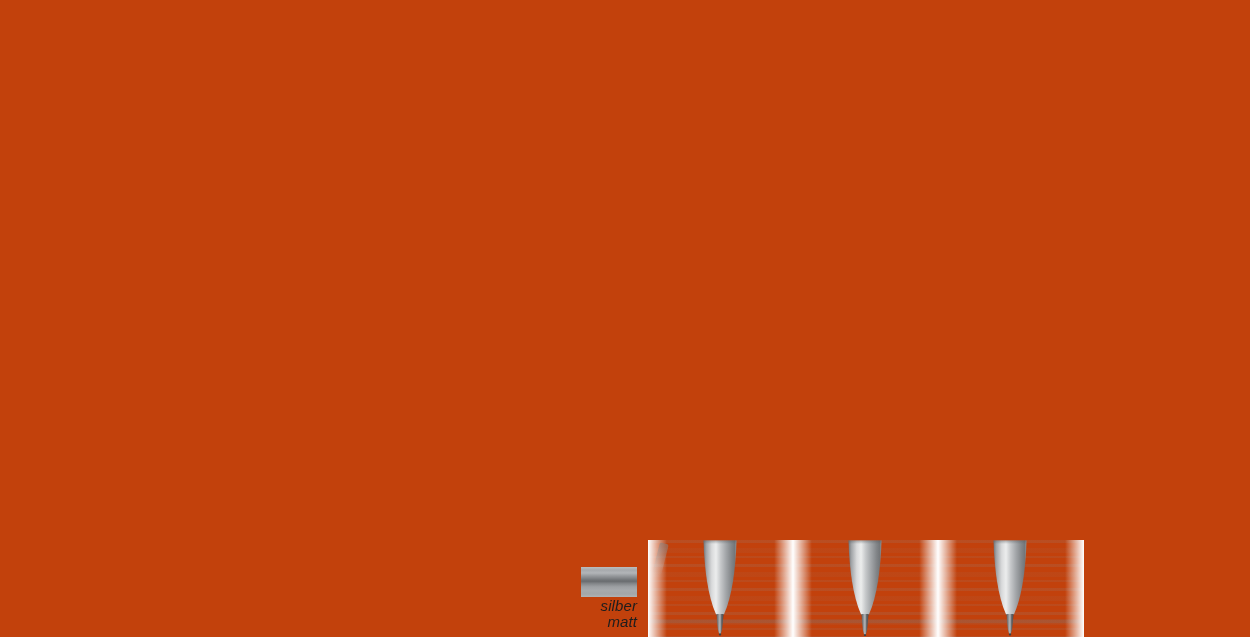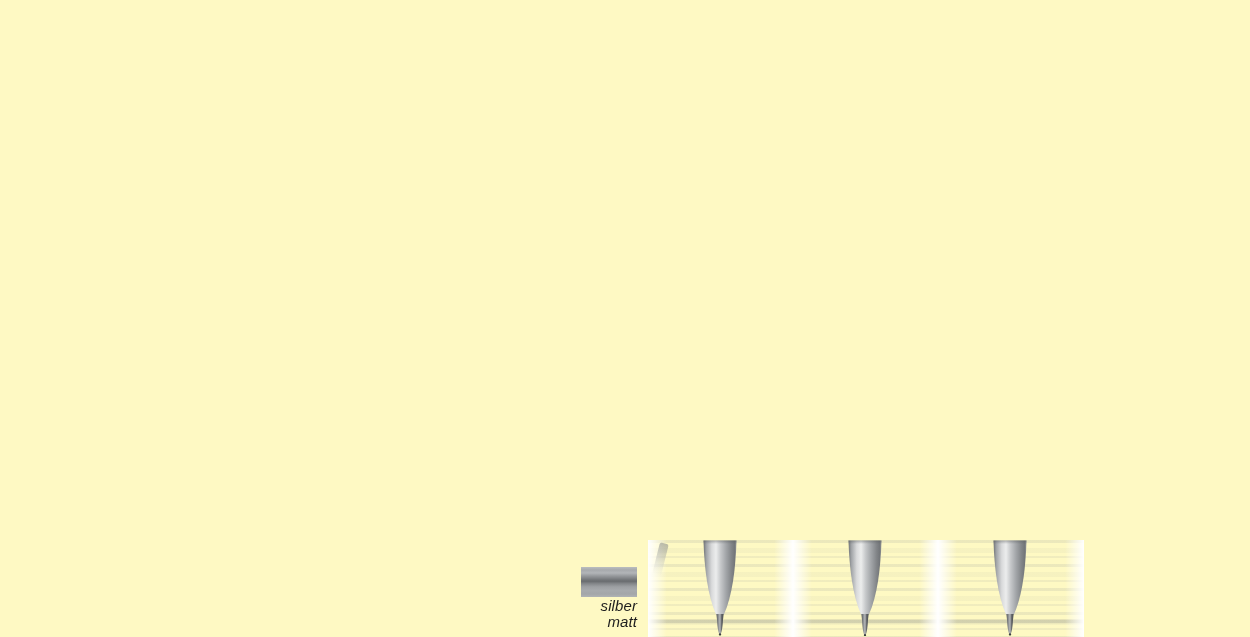--- a/index.html
+++ b/index.html
@@ -5,21 +5,21 @@
   html, body {
     margin: 0;
     padding: 0;
     background: #ffffff;
   }
   .canvas {
     position: relative;
     width: 1250px;
     height: 637px;
     overflow: hidden;
-    background: #fef9c3;
+    background: #c2410c;
     font-family: "Liberation Sans", sans-serif;
   }
 
   
   .color-option {
     position: absolute;
     left: 551px;
     top: 567px;
     width: 86px;
     cursor: pointer;

